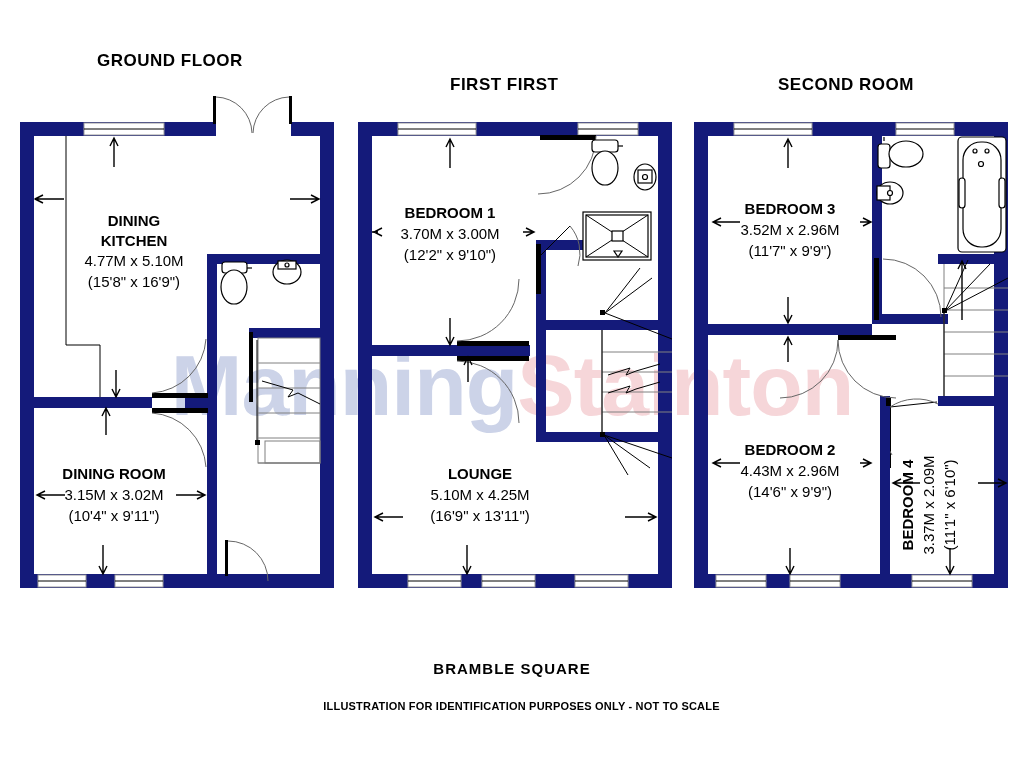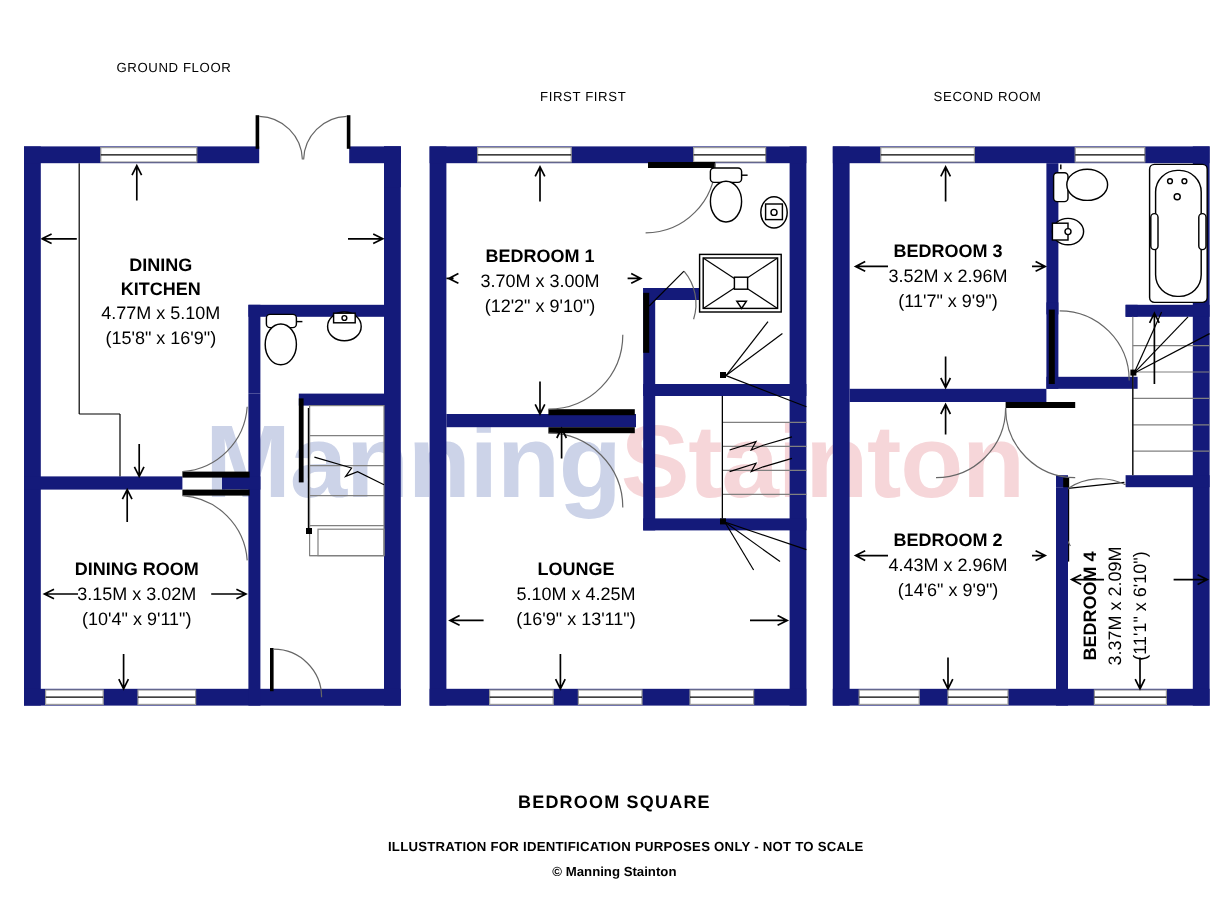--- a/index.html
+++ b/index.html
@@ -15,22 +15,22 @@
     overflow: hidden;
   }
   #stage {
     position: absolute;
     left: 0; top: 0;
     width: 1024px;
     height: 768px;
   }
   .floor-title {
     position: absolute;
-    font-weight: normal;
-    font-size: 11px;
+    font-weight: bold;
+    font-size: 17px;
     letter-spacing: 0.5px;
     color: #000000;
     white-space: nowrap;
   }
   #title-ground { left: 97px; top: 51px; }
   #title-first  { left: 450px; top: 75px; }
   #title-second { left: 778px; top: 75px; }
 
   .footer-title {
     position: absolute;
@@ -457,17 +457,16 @@
         <text class="room-label room-m" x="790" y="476">4.43M x 2.96M</text>
         <text class="room-label room-ft" x="790" y="497">(14'6" x 9'9")</text>
 
         <text class="room-label room-name" x="0" y="0" transform="translate(913,505) rotate(-90)">BEDROOM 4</text>
         <text class="room-label room-m" x="0" y="0" transform="translate(934,505) rotate(-90)">3.37M x 2.09M</text>
         <text class="room-label room-ft" x="0" y="0" transform="translate(955,505) rotate(-90)">(11'1" x 6'10")</text>
       </g>
     </g>
   </svg>
 
-  <div class="footer-title" id="footer-address">BEDROOM SQUARE</div>
+  <div class="footer-title" id="footer-address">BRAMBLE SQUARE</div>
   <div class="footer-sub" id="footer-disclaimer">ILLUSTRATION FOR IDENTIFICATION PURPOSES ONLY - NOT TO SCALE</div>
-  <div class="footer-sub" id="footer-copyright">© Manning Stainton</div>
 
 </div>
 
 </body></html>

